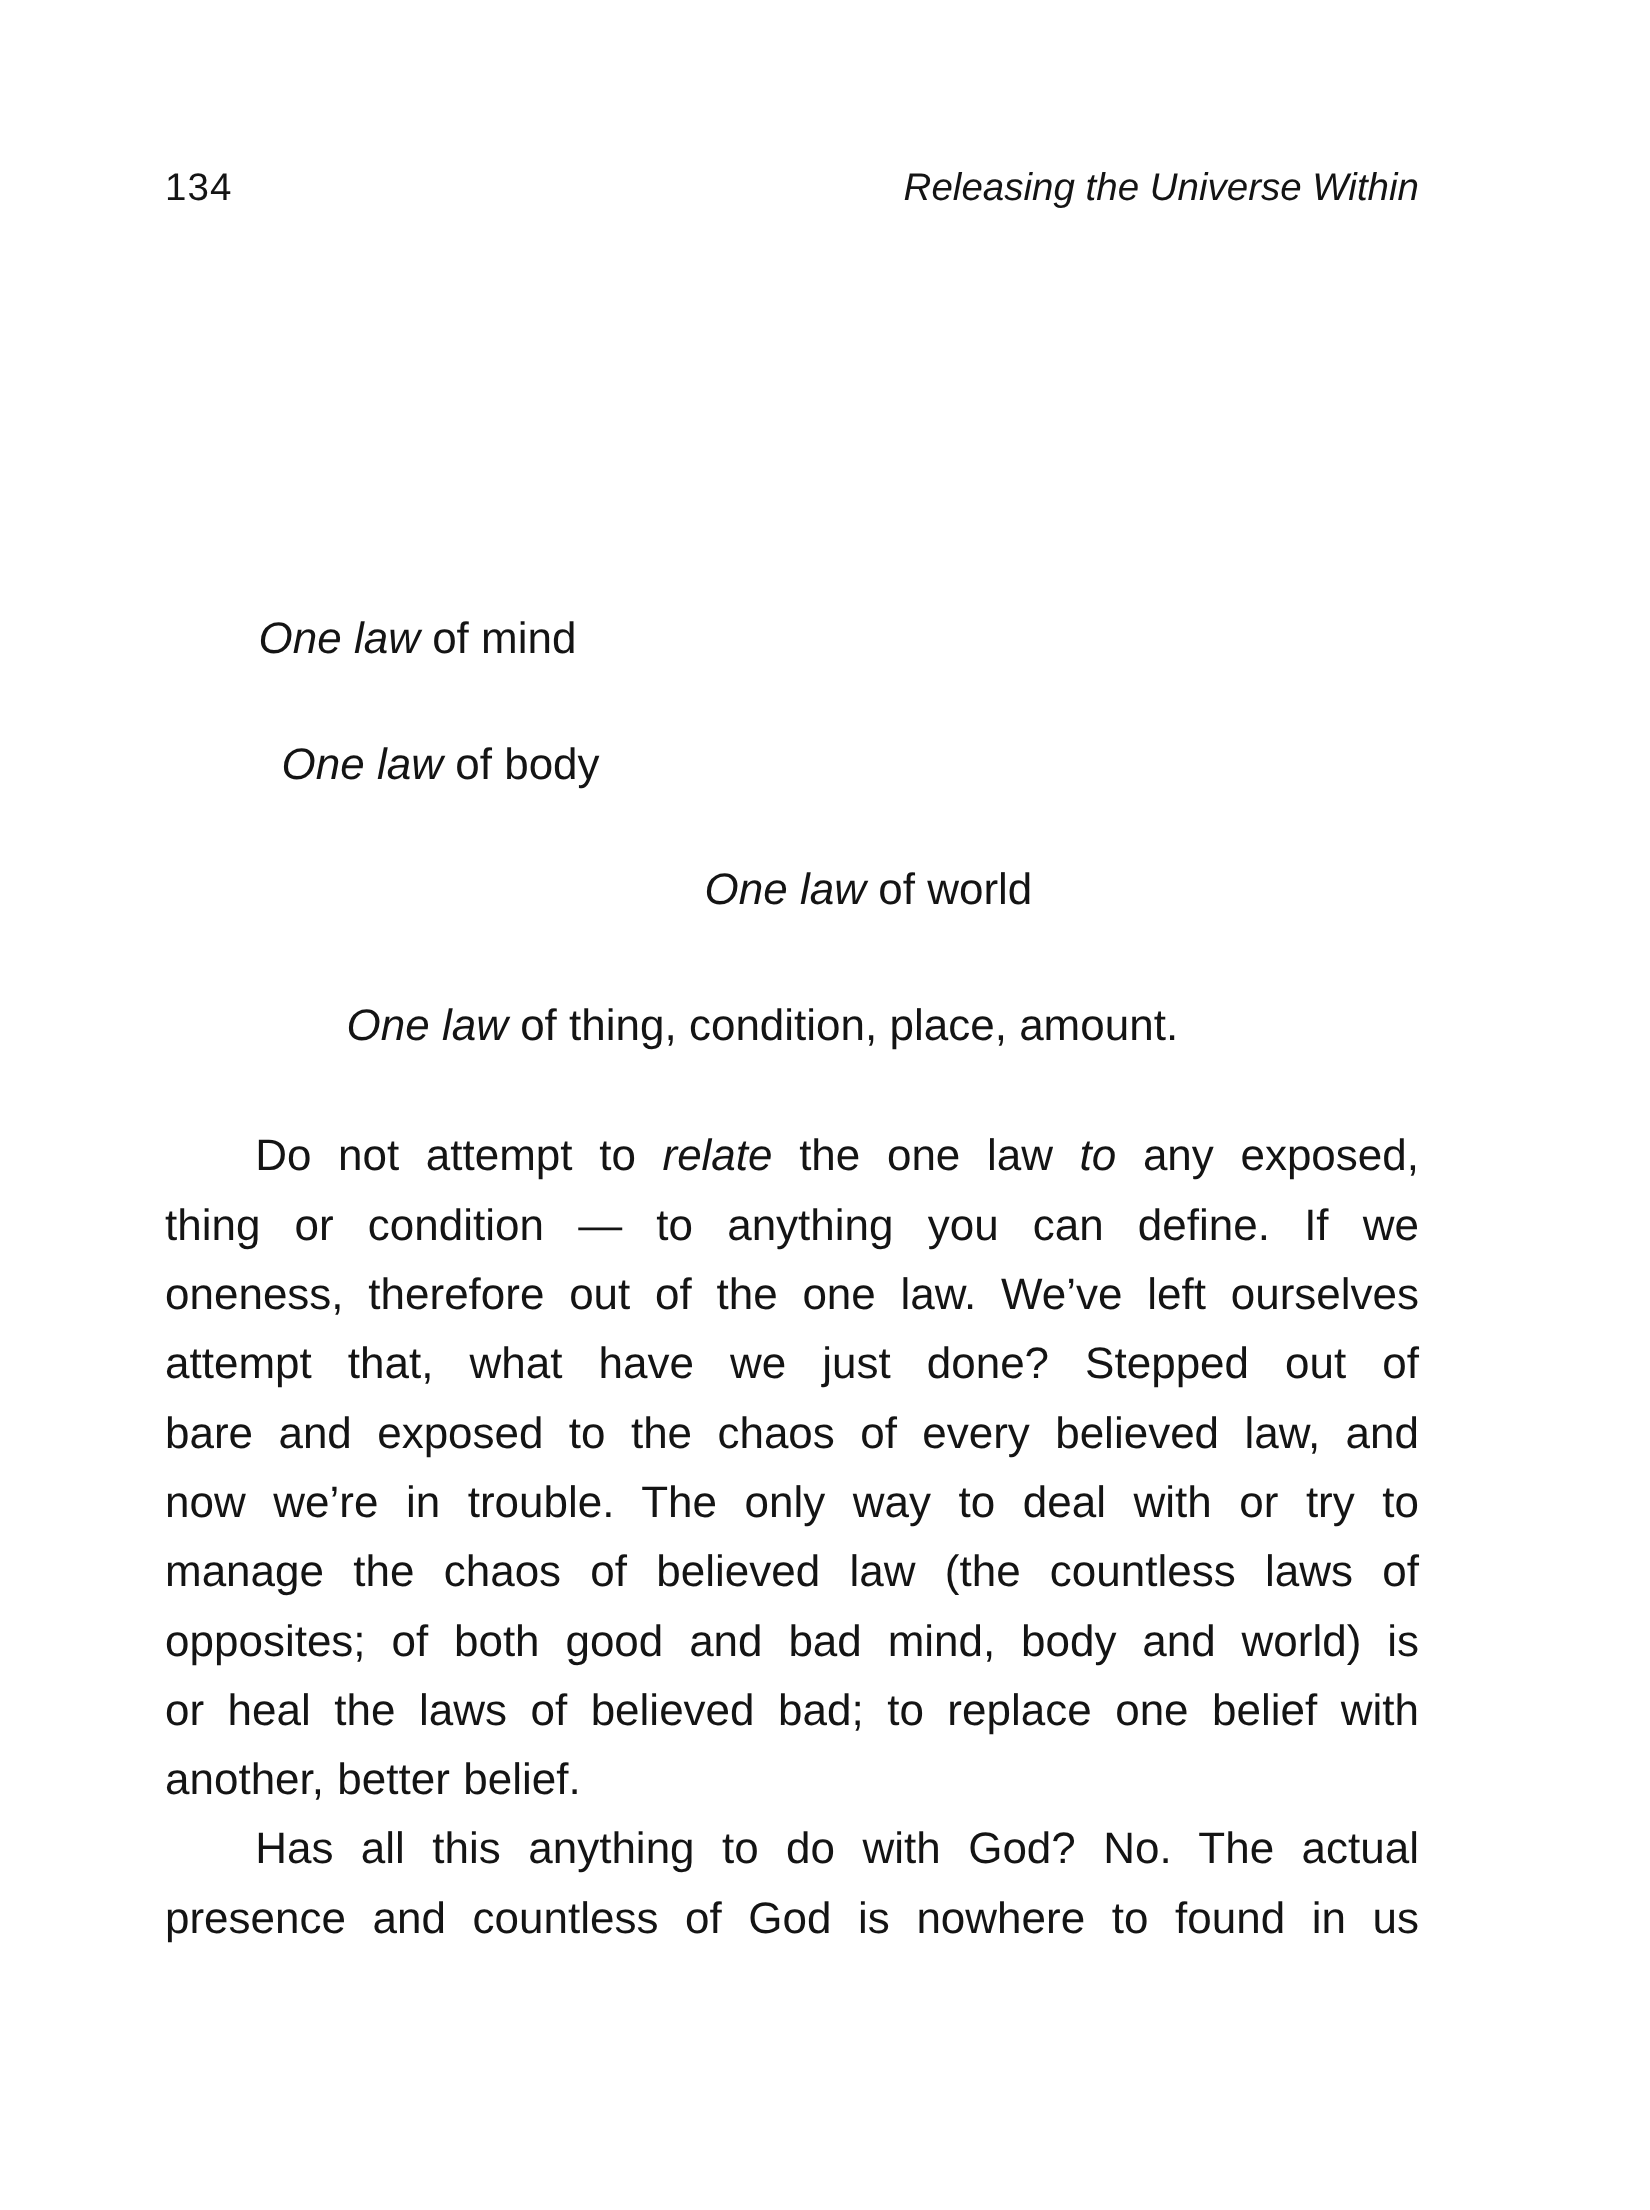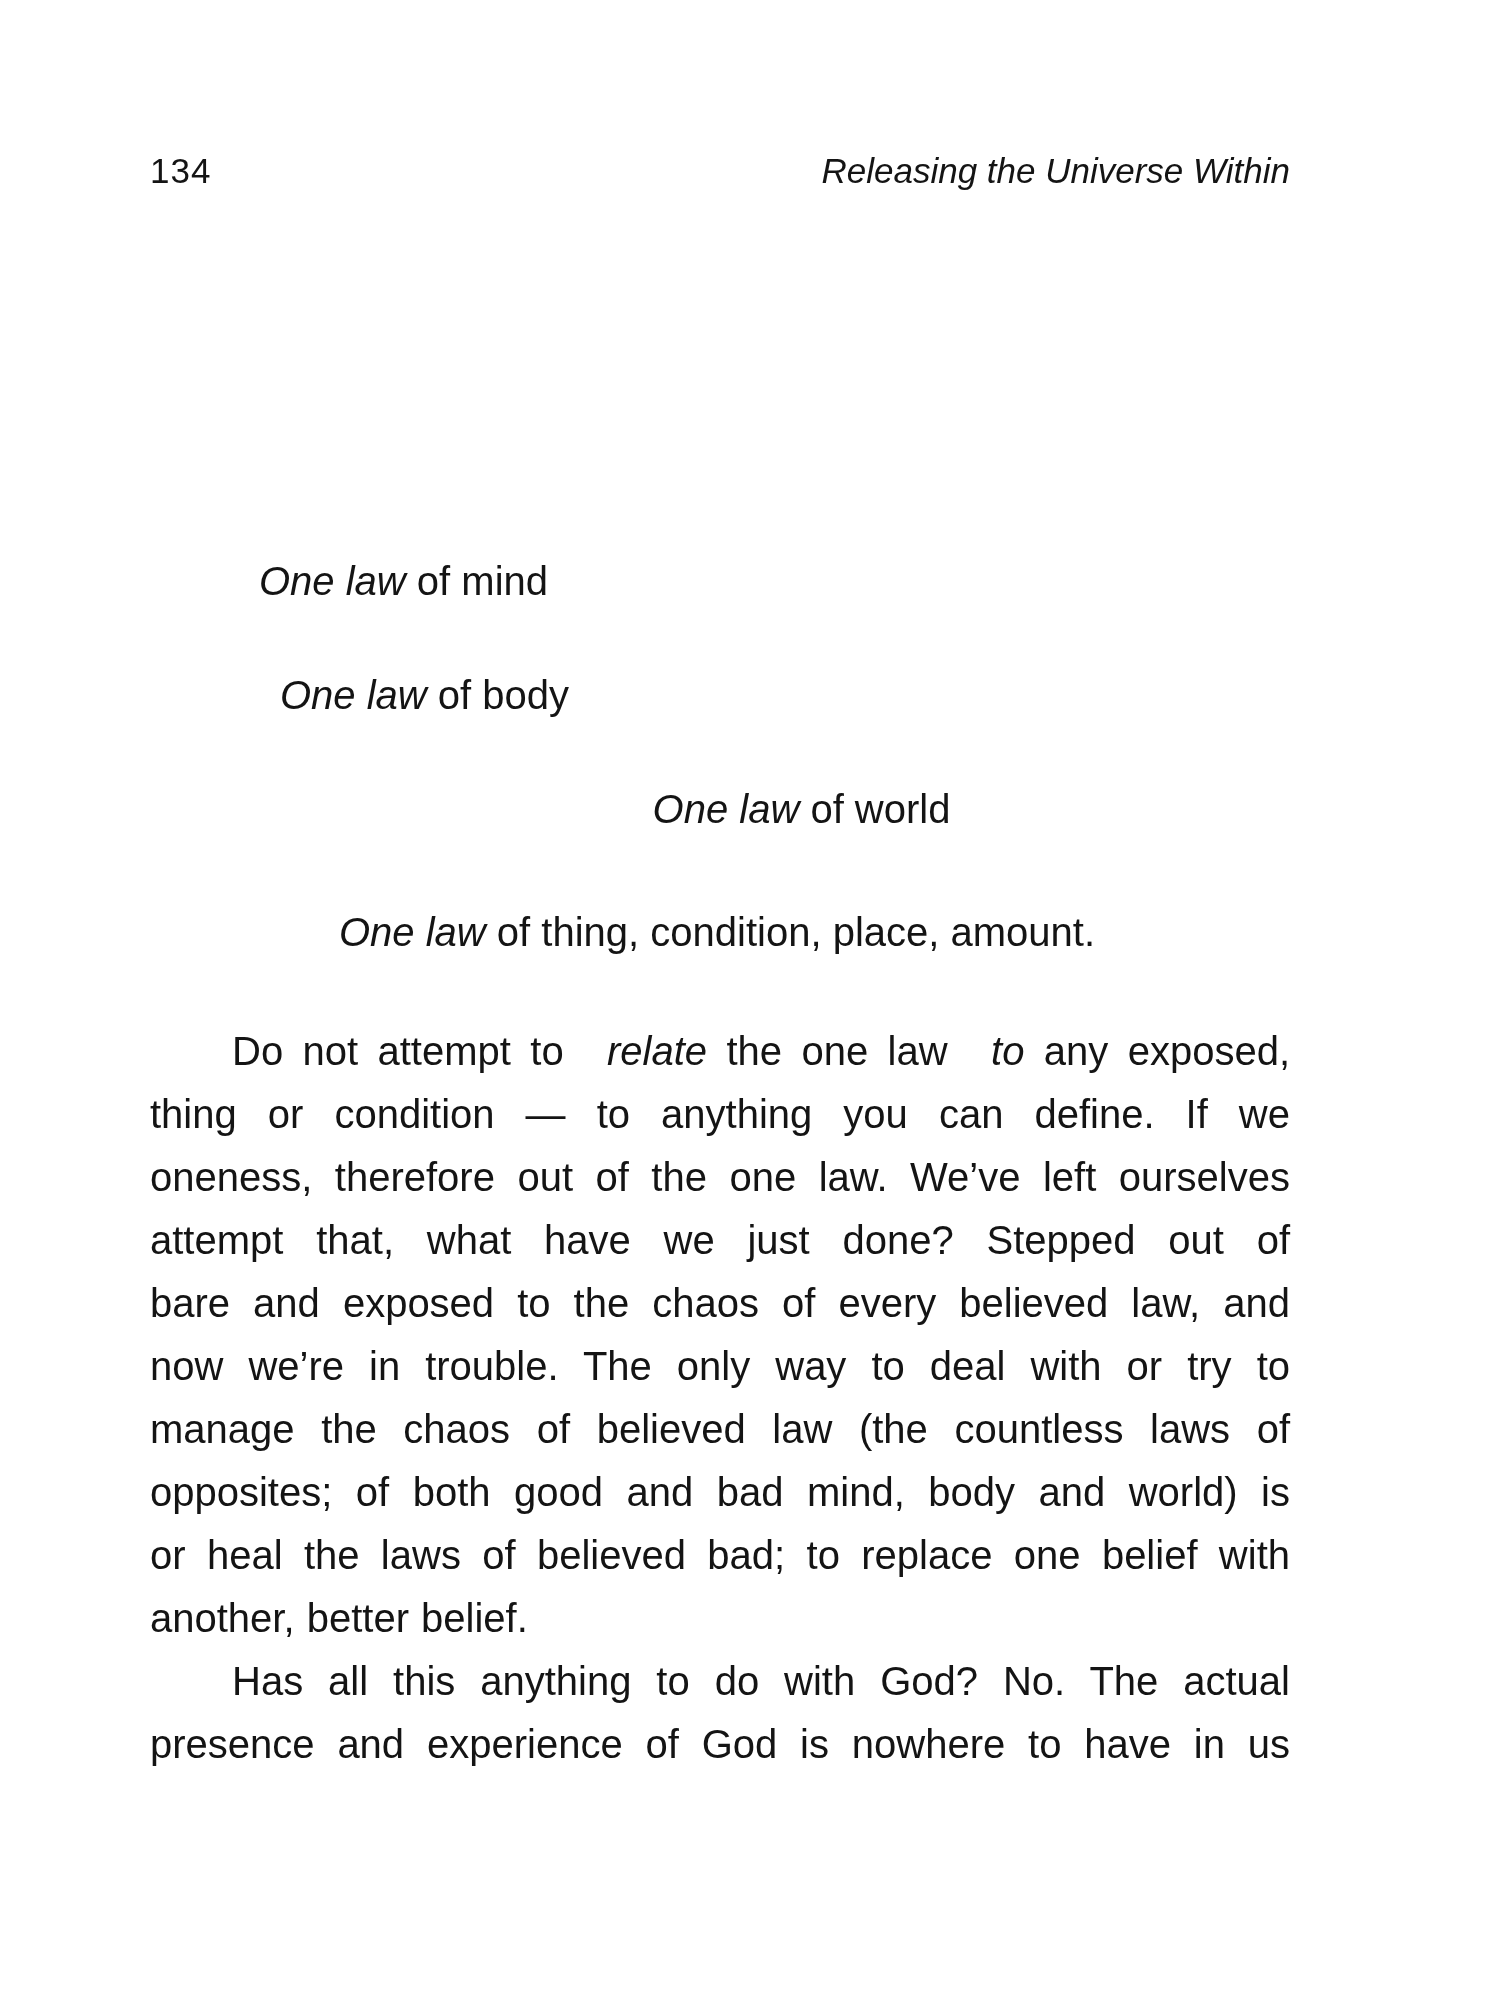--- a/index.html
+++ b/index.html
@@ -32,21 +32,21 @@
   }
   .line{
     line-height:63px;
     text-align:justify;
     -moz-text-align-last:justify;
     text-align-last:justify;
     word-spacing:1px;
   }
   .line.first{text-indent:82px;}
   .line.nojust{text-align-last:left;-moz-text-align-last:left;}
-  .it{font-style:italic;margin-left:24px;}
+  .it{font-style:italic;}
 </style>
 </head>
 <body>
 
 <div class="page">
   <div class="hdr">
     <span class="pagenum">134</span>
     <span class="runtitle">Releasing the Universe Within</span>
   </div>
 
@@ -65,16 +65,16 @@
         <div class="line"><span>attempt that, what have we just done? Stepped out of</span></div>
         <div class="line"><span>bare and exposed to the chaos of every believed law, and</span></div>
         <div class="line"><span>now we’re in trouble. The only way to deal with or try to</span></div>
         <div class="line"><span>manage the chaos of believed law (the countless laws of</span></div>
         <div class="line"><span>opposites; of both good and bad mind, body and world) is</span></div>
         <div class="line"><span>or heal the laws of believed bad; to replace one belief with</span></div>
         <div class="line nojust"><span>another, better belief.</span></div>
       </div>
       <div>
         <div class="line first"><span>Has all this anything to do with God? No. The actual</span></div>
-        <div class="line"><span>presence and experience of God is nowhere to have in us</span></div>
+        <div class="line"><span>presence and countless of God is nowhere to found in us</span></div>
       </div>
     </div>
 </div>
 
 </body></html>

